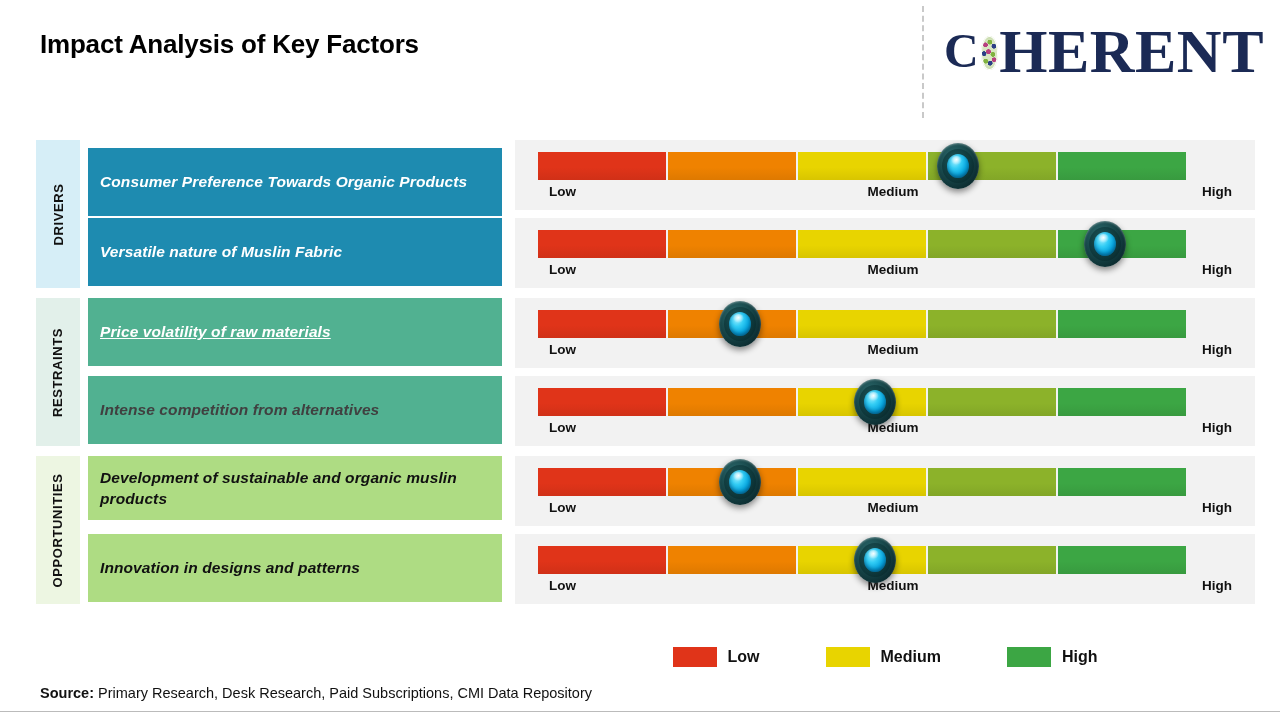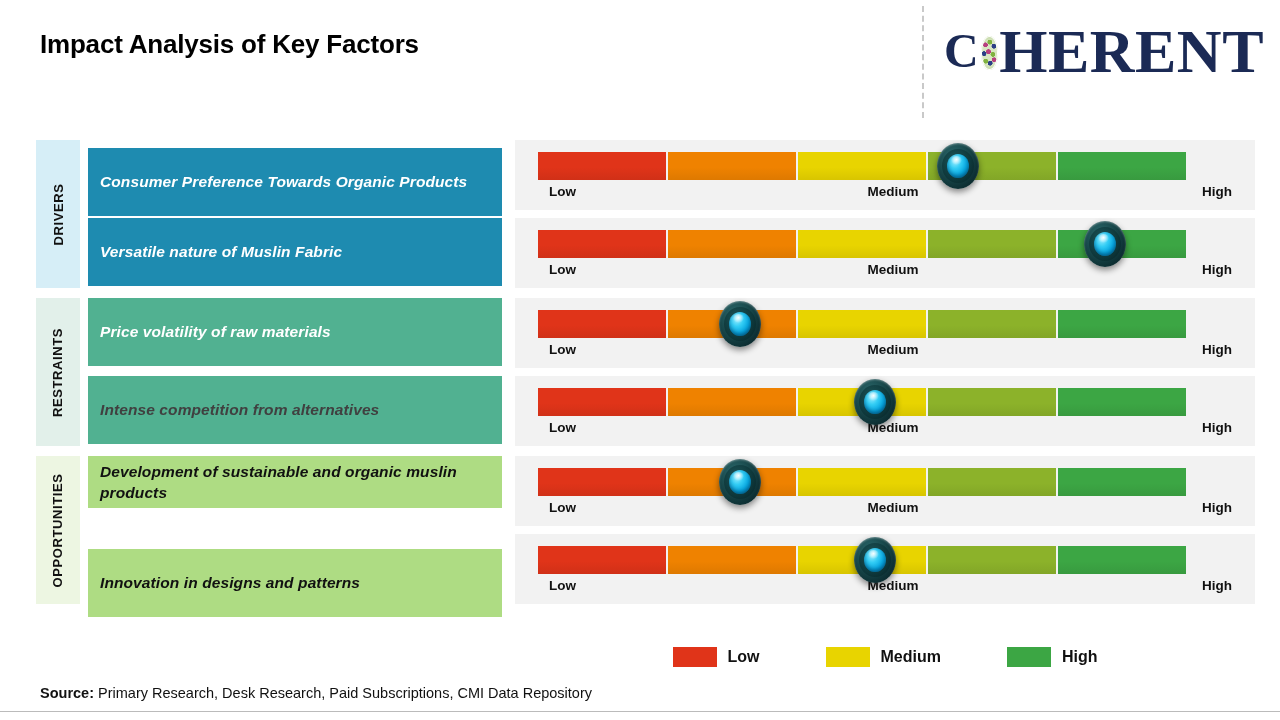--- a/index.html
+++ b/index.html
@@ -214,21 +214,21 @@
         <div class="ring"></div>
         <div class="ring2"></div>
         <div class="ball"></div>
         <div class="gloss"></div>
       </div>
     </div>
     <div class="cat-strip" style="top: 158px; height: 148px; background: rgb(226, 240, 234);">
       <span>RESTRAINTS</span>
     </div>
     <div class="factor-box" style="top: 158px; height: 68px; background: rgb(81, 177, 145);">
-      <p style="color: rgb(255, 255, 255);">Price volatility of raw materials</p>
+      <p style="color: rgb(255, 255, 255); text-decoration: underline;">Price volatility of raw materials</p>
     </div>
     <div class="gauge-panel" style="top: 158px; height: 70px; background: rgb(242, 242, 242);">
       <div class="gauge-bar">
         <div class="seg" style="background: linear-gradient(rgb(224, 52, 25) 0%, rgb(224, 52, 25) 55%, rgb(208, 48, 23) 100%);"></div>
         <div class="seg" style="background: linear-gradient(rgb(239, 130, 0) 0%, rgb(239, 130, 0) 55%, rgb(222, 121, 0) 100%);"></div>
         <div class="seg" style="background: linear-gradient(rgb(232, 212, 0) 0%, rgb(232, 212, 0) 55%, rgb(216, 197, 0) 100%);"></div>
         <div class="seg" style="background: linear-gradient(rgb(140, 178, 42) 0%, rgb(140, 178, 42) 55%, rgb(130, 166, 39) 100%);"></div>
         <div class="seg" style="background: linear-gradient(rgb(60, 166, 68) 0%, rgb(60, 166, 68) 55%, rgb(56, 154, 63) 100%);"></div>
       </div>
       <div class="gauge-labels">
@@ -262,21 +262,21 @@
       <div class="marker" style="left: 359.96px; top: 26px;">
         <div class="ring"></div>
         <div class="ring2"></div>
         <div class="ball"></div>
         <div class="gloss"></div>
       </div>
     </div>
     <div class="cat-strip" style="top: 316px; height: 148px; background: rgb(237, 246, 226);">
       <span>OPPORTUNITIES</span>
     </div>
-    <div class="factor-box" style="top: 316px; height: 52px; background: rgb(174, 220, 131); padding-left: 12px;">
+    <div class="factor-box" style="top: 316px; height: 64px; background: rgb(174, 220, 131); padding-left: 12px;">
       <p style="color: rgb(17, 17, 17);">Development of sustainable and organic muslin products</p>
     </div>
     <div class="gauge-panel" style="top: 316px; height: 70px; background: rgb(242, 242, 242);">
       <div class="gauge-bar">
         <div class="seg" style="background: linear-gradient(rgb(224, 52, 25) 0%, rgb(224, 52, 25) 55%, rgb(208, 48, 23) 100%);"></div>
         <div class="seg" style="background: linear-gradient(rgb(239, 130, 0) 0%, rgb(239, 130, 0) 55%, rgb(222, 121, 0) 100%);"></div>
         <div class="seg" style="background: linear-gradient(rgb(232, 212, 0) 0%, rgb(232, 212, 0) 55%, rgb(216, 197, 0) 100%);"></div>
         <div class="seg" style="background: linear-gradient(rgb(140, 178, 42) 0%, rgb(140, 178, 42) 55%, rgb(130, 166, 39) 100%);"></div>
         <div class="seg" style="background: linear-gradient(rgb(60, 166, 68) 0%, rgb(60, 166, 68) 55%, rgb(56, 154, 63) 100%);"></div>
       </div>
@@ -285,21 +285,21 @@
         <div class="glab med">Medium</div>
         <div class="glab high">High</div>
       </div>
       <div class="marker" style="left: 225.176px; top: 26px;">
         <div class="ring"></div>
         <div class="ring2"></div>
         <div class="ball"></div>
         <div class="gloss"></div>
       </div>
     </div>
-    <div class="factor-box" style="top: 394px; height: 68px; background: rgb(174, 220, 131); margin-top: 15px;">
+    <div class="factor-box" style="top: 394px; height: 68px; background: rgb(174, 220, 131);">
       <p style="color: rgb(17, 17, 17);">Innovation in designs and patterns</p>
     </div>
     <div class="gauge-panel" style="top: 394px; height: 70px; background: rgb(242, 242, 242);">
       <div class="gauge-bar">
         <div class="seg" style="background: linear-gradient(rgb(224, 52, 25) 0%, rgb(224, 52, 25) 55%, rgb(208, 48, 23) 100%);"></div>
         <div class="seg" style="background: linear-gradient(rgb(239, 130, 0) 0%, rgb(239, 130, 0) 55%, rgb(222, 121, 0) 100%);"></div>
         <div class="seg" style="background: linear-gradient(rgb(232, 212, 0) 0%, rgb(232, 212, 0) 55%, rgb(216, 197, 0) 100%);"></div>
         <div class="seg" style="background: linear-gradient(rgb(140, 178, 42) 0%, rgb(140, 178, 42) 55%, rgb(130, 166, 39) 100%);"></div>
         <div class="seg" style="background: linear-gradient(rgb(60, 166, 68) 0%, rgb(60, 166, 68) 55%, rgb(56, 154, 63) 100%);"></div>
       </div>

